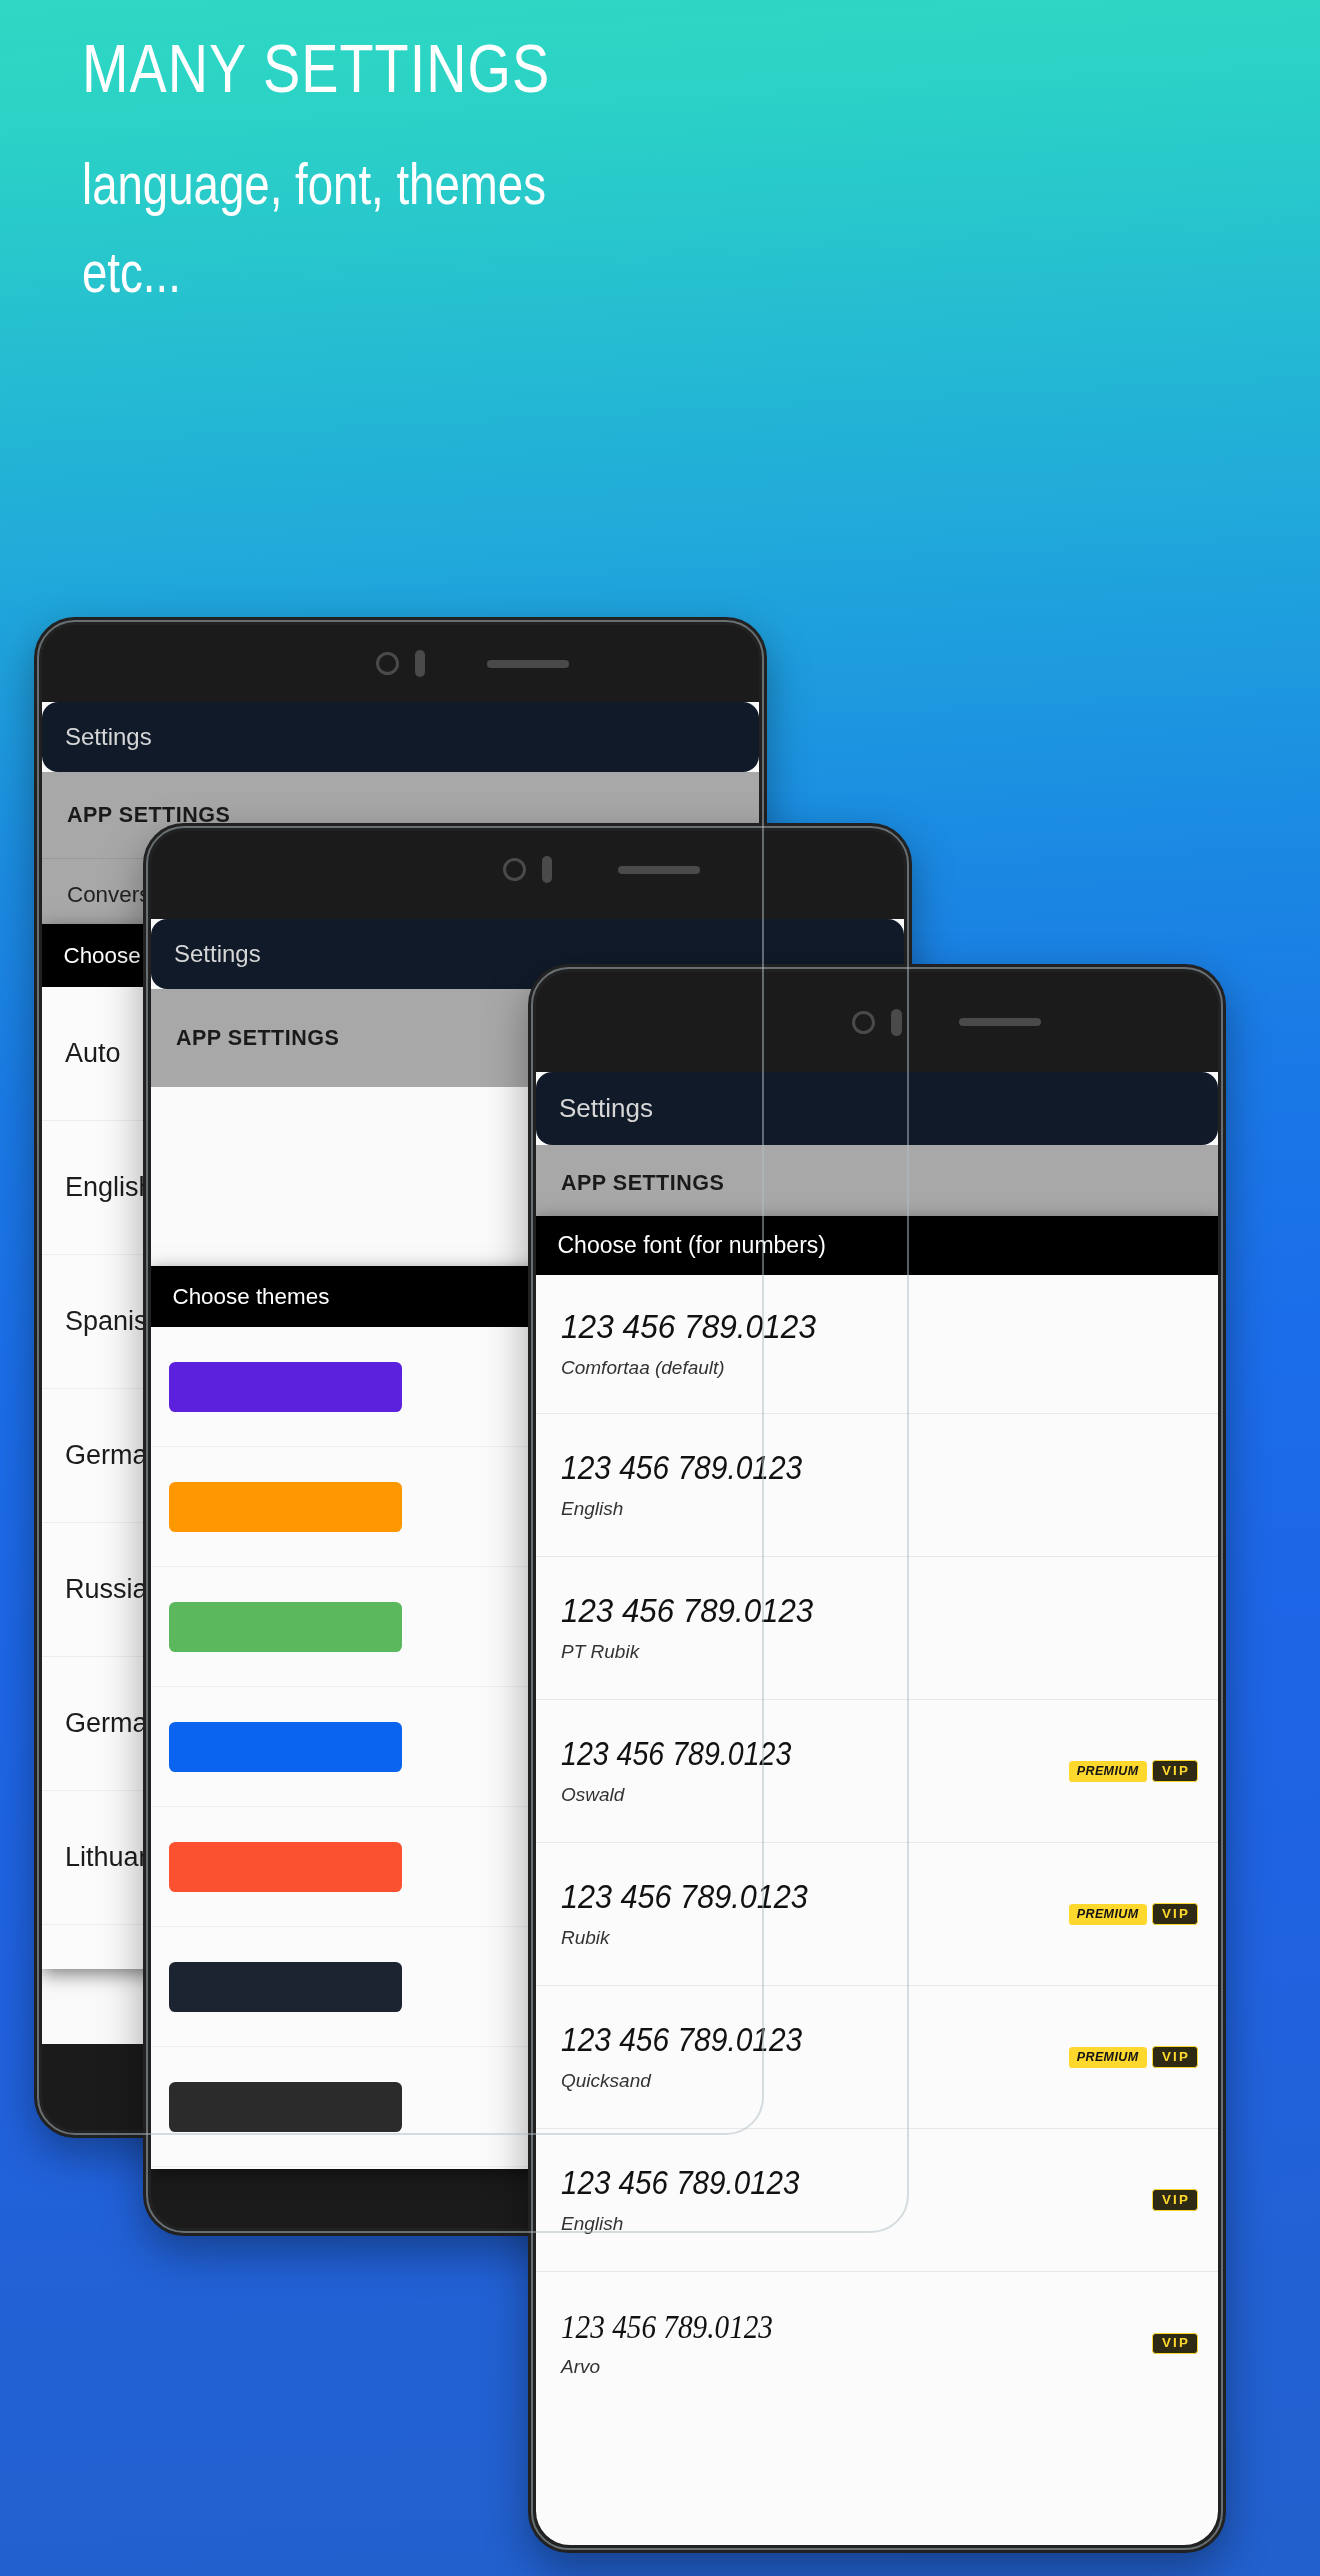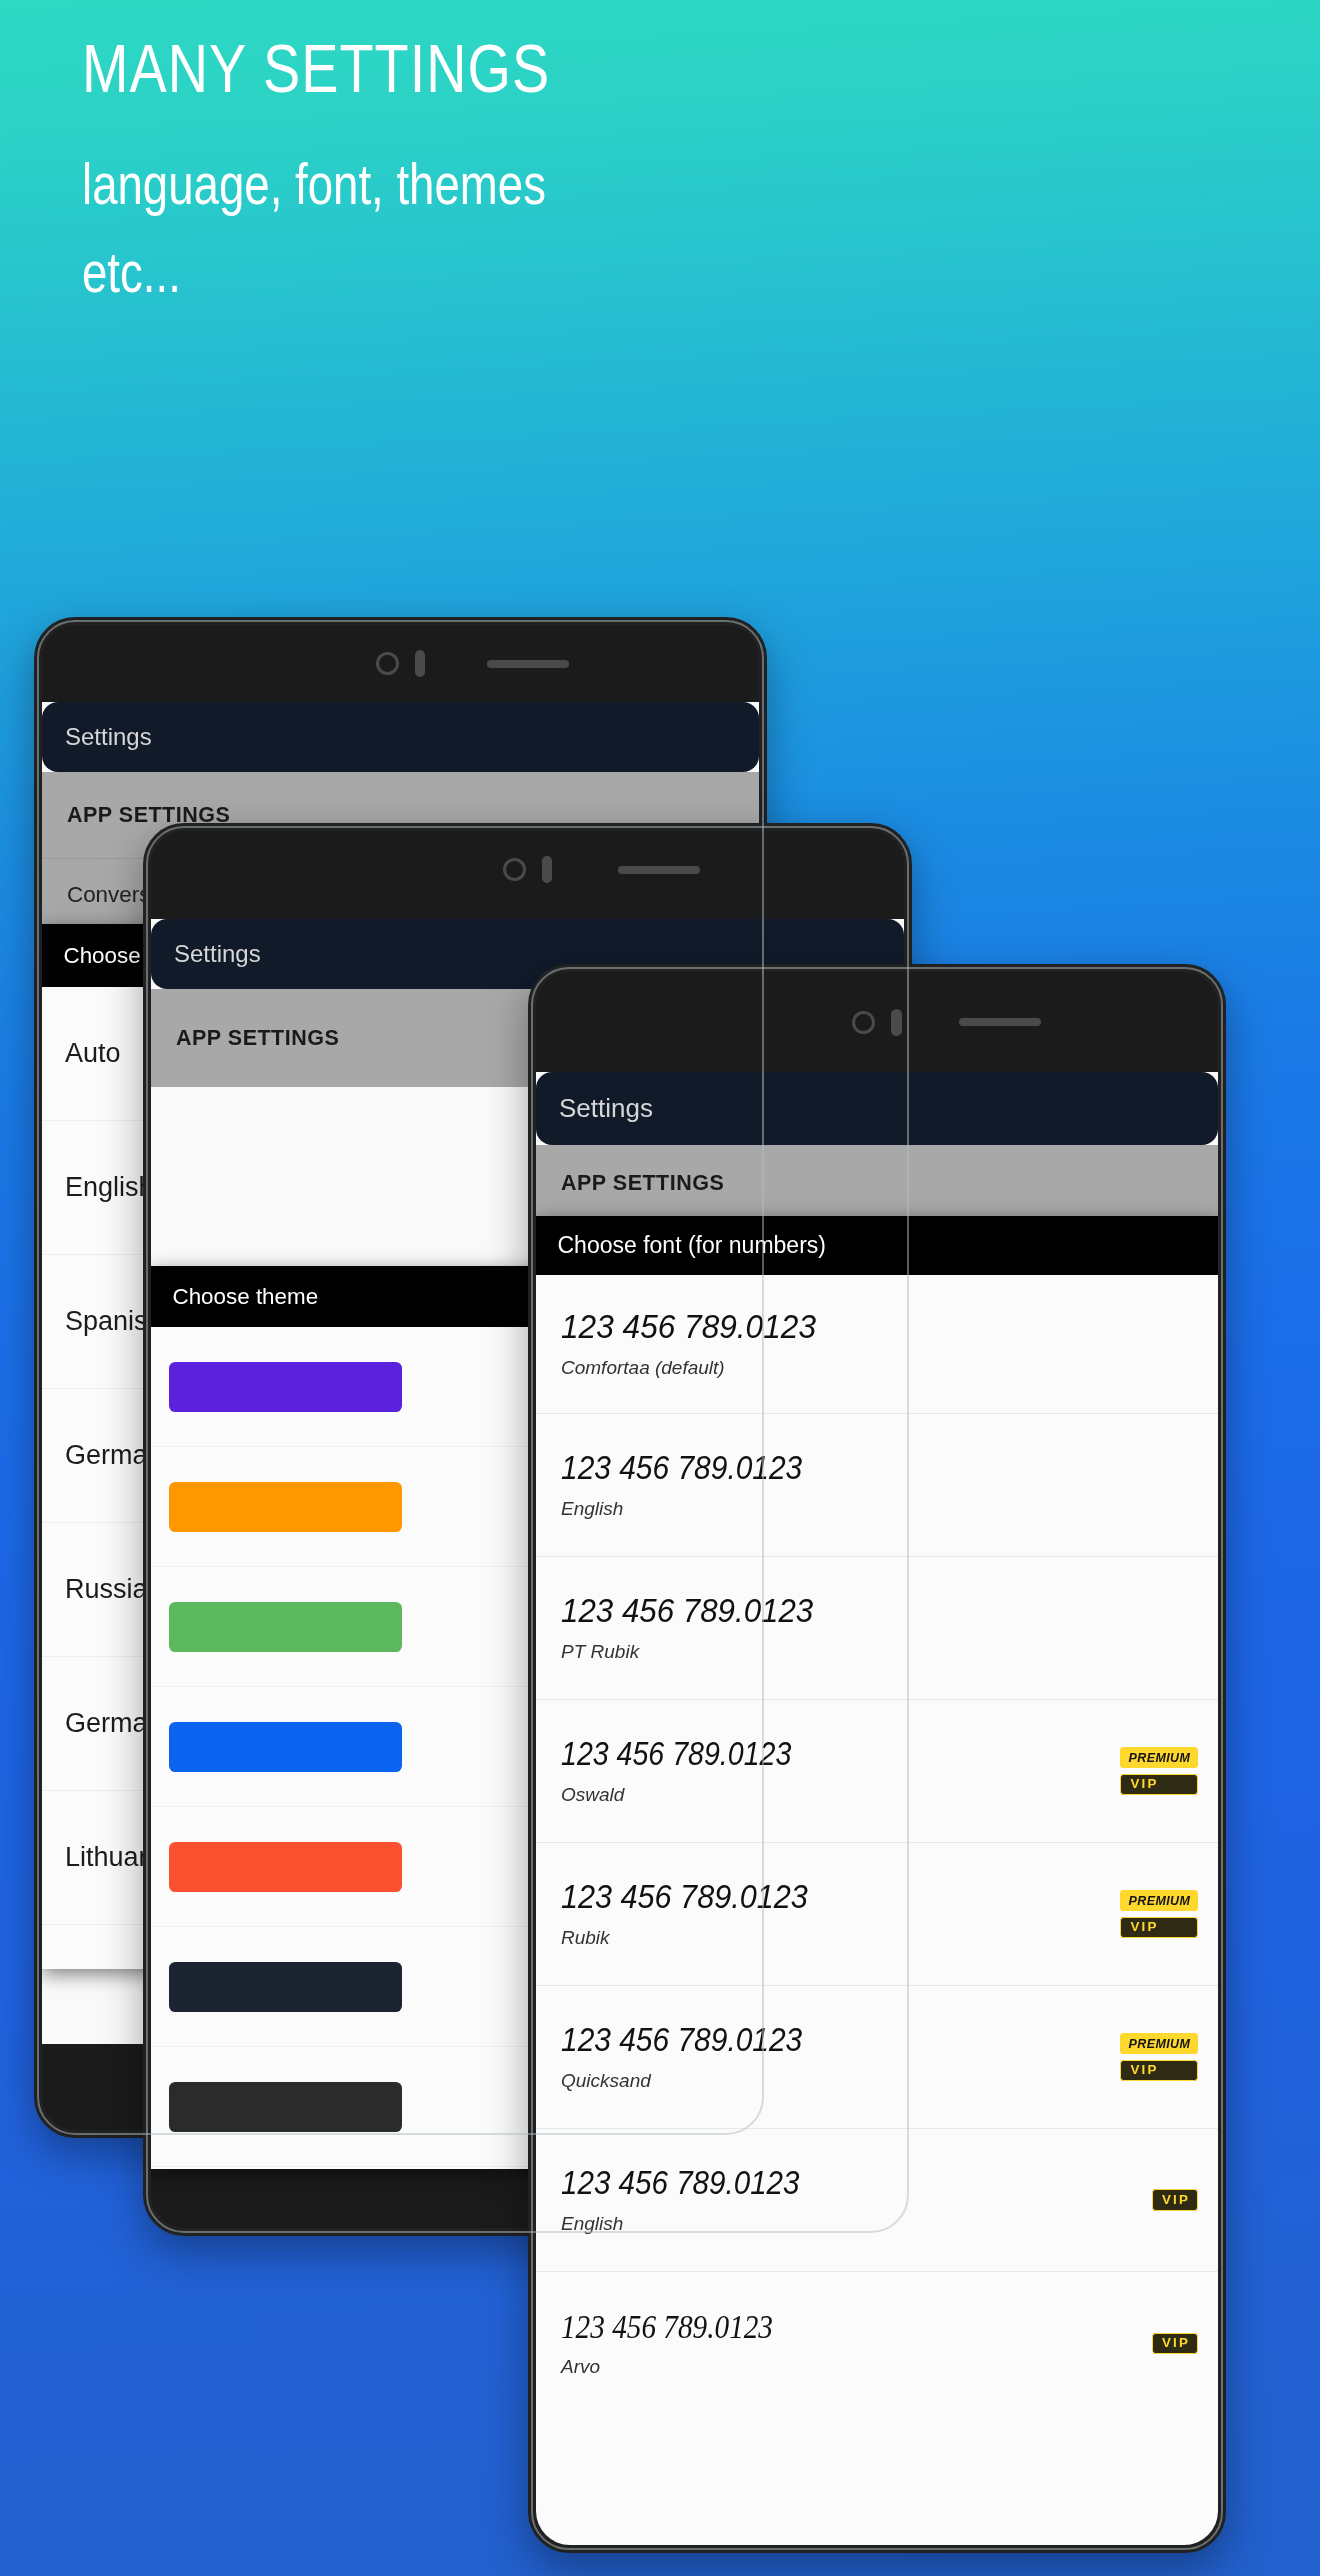--- a/index.html
+++ b/index.html
@@ -217,21 +217,22 @@
   }
   .font-sample.serif { font-family: "Liberation Serif", serif; }
   .font-name {
     font-size: 19px;
     color: #333;
     margin-top: 12px;
     white-space: nowrap;
   }
   .badges {
     display: flex;
-    flex-direction: column;
+    flex-direction: row;
+    align-items: flex-end;
     gap: 5.4px;
     flex: 0 0 auto;
   }
   .badge-premium {
     background: #FFD82E;
     color: #151515;
     font-size: 12.5px;
     font-weight: bold;
     font-style: italic;
     letter-spacing: 0.4px;
@@ -327,21 +328,21 @@
       <div class="appbar" style="height:70px;">
         <span>Settings</span>
       </div>
       <div class="section-band" style="height:98px;">
         <span>APP SETTINGS</span>
       </div>
     </div>
 
     <div class="dialog" style="top:435px; height:903px;">
       <div class="dialog-title" style="height:61px;">
-        <span>Choose theme</span>
+        <span>Choose themes</span>
       </div>
       <div class="dialog-body">
         <div class="theme-item" style="height:120px;">
           <span class="swatch" style="background:#5B21DD;"></span>
         </div>
         <div class="theme-item" style="height:120px;">
           <span class="swatch" style="background:#FF9800;"></span>
         </div>
         <div class="theme-item" style="height:120px;">
           <span class="swatch" style="background:#5CB85C;"></span>

